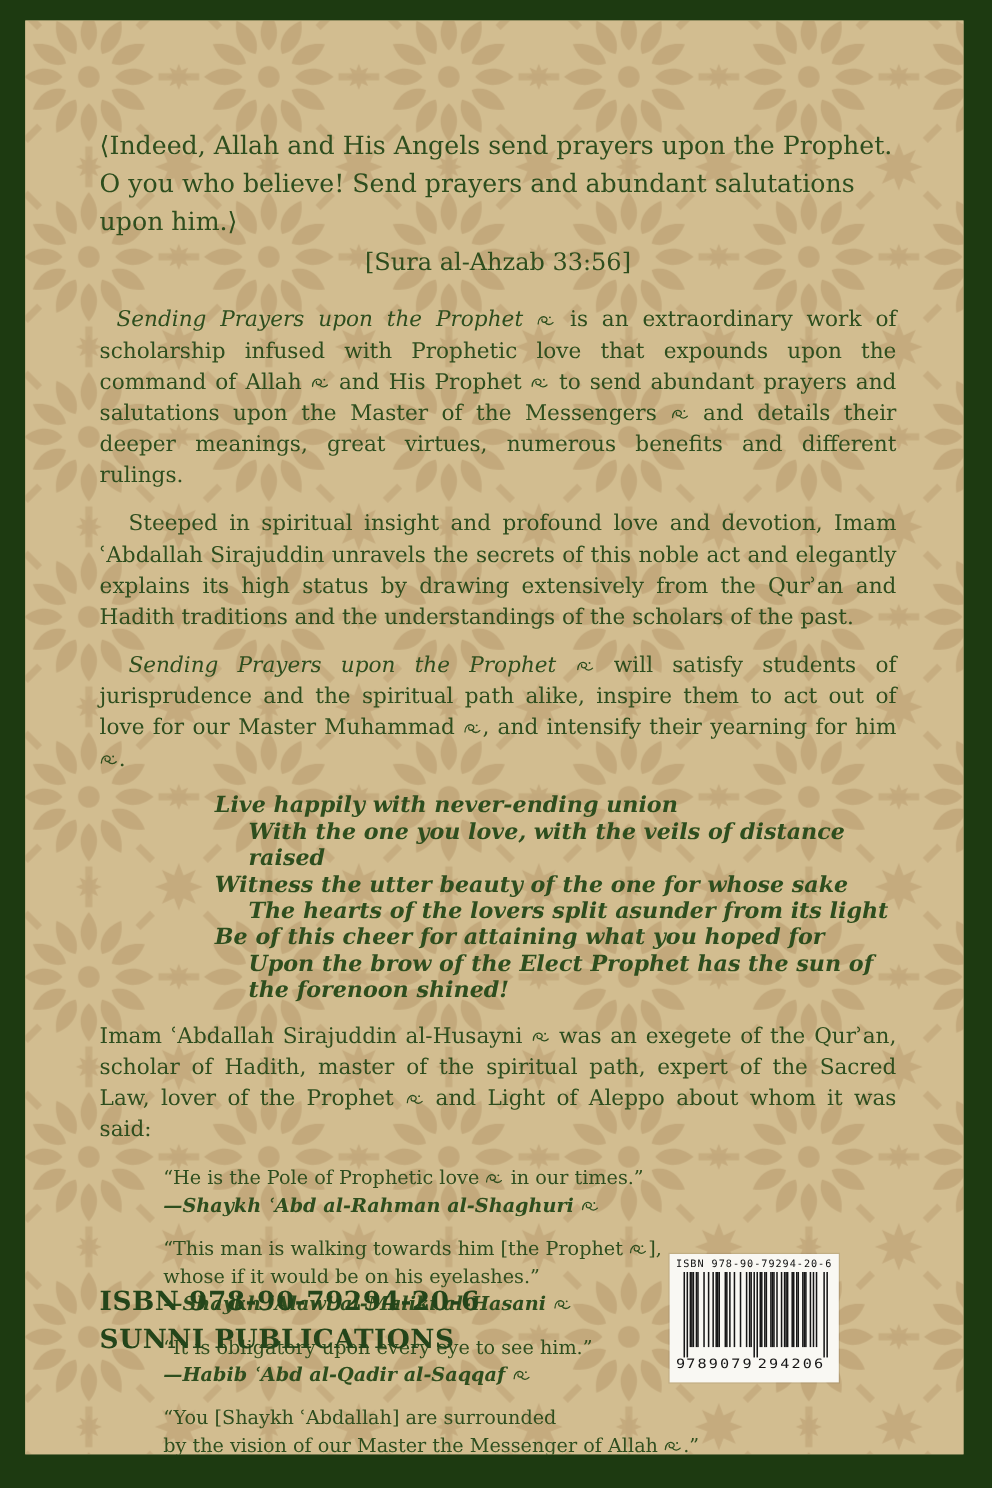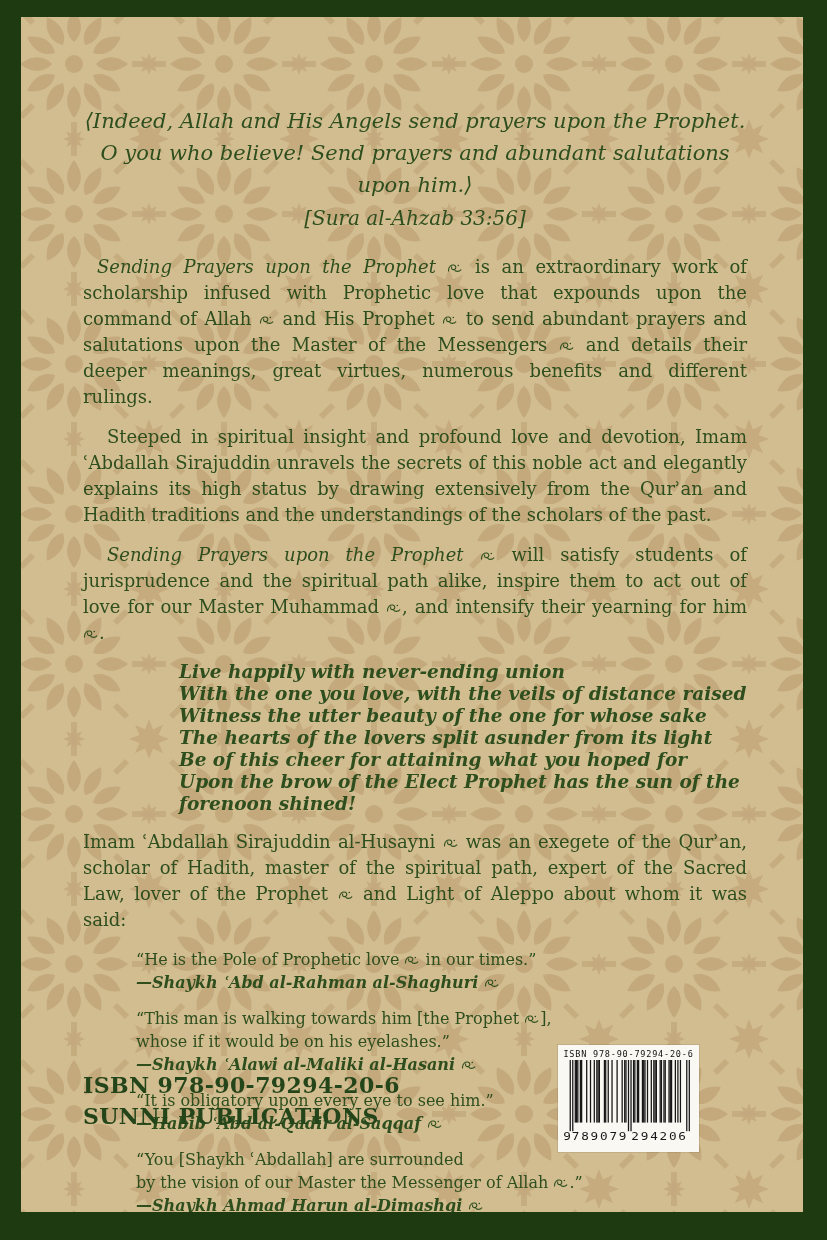--- a/index.html
+++ b/index.html
@@ -10,30 +10,30 @@
     --bg-dark:#c3a97c;
   }
   *{box-sizing:border-box;margin:0;padding:0;}
   body{background:#555;font-family:"DejaVu Serif","Liberation Serif",serif;}
   .page{position:relative;width:827px;height:1240px;background:var(--border-green);overflow:hidden;}
   .inner{position:absolute;left:21px;top:17px;width:782px;height:1195px;background:var(--bg-light);overflow:hidden;}
   .bg-pattern{position:absolute;left:0;top:0;width:100%;height:100%;display:block;}
   .content{position:absolute;left:0;top:0;width:100%;height:100%;color:var(--text-green);}
   .main{padding:88px 56px 0 62px;}
 
-  .qquote{text-align:center;font-style:italic;font-size:21px;line-height:32px;}
-  .qsource{text-align:center;font-style:italic;font-size:20px;line-height:32px;margin-top:1px;}
+  .qquote{text-align:left;font-size:21px;line-height:32px;}
+  .qsource{text-align:center;font-size:20px;line-height:32px;margin-top:1px;}
 
   .para{font-size:18px;line-height:26px;text-align:justify;margin-top:14px;}
   .para.first{margin-top:20px;text-indent:14px;}
   .para.indent{text-indent:24px;}
   .it{font-style:italic;}
 
   .poem{margin:15px 0 0 96px;font-style:italic;font-size:18.5px;line-height:22px;font-weight:bold;}
-  .poem-line.hang{}
+  .poem-line.hang{margin-left:28px;}
 
   .endorsements{margin:15px 0 0 53px;font-size:16px;line-height:23px;}
   .endorsement{margin-bottom:13px;}
   .attr{font-style:italic;font-weight:bold;}
 
   .footer{position:absolute;left:62px;top:1053px;font-weight:bold;font-size:22px;line-height:31px;letter-spacing:.4px;color:var(--footer-green);}
 
   .barcode{position:absolute;left:537px;top:1028px;width:141px;height:107px;background:#f9f8f3;box-shadow:0 0 0 1px rgba(0,0,0,.08);}
   .bc-top{font-family:"DejaVu Sans Mono","Liberation Mono",monospace;font-size:8.5px;letter-spacing:.8px;text-align:center;color:#101010;padding-top:4px;white-space:nowrap;overflow:hidden;}
   .bc-svg{display:block;margin:1px auto 0;}

